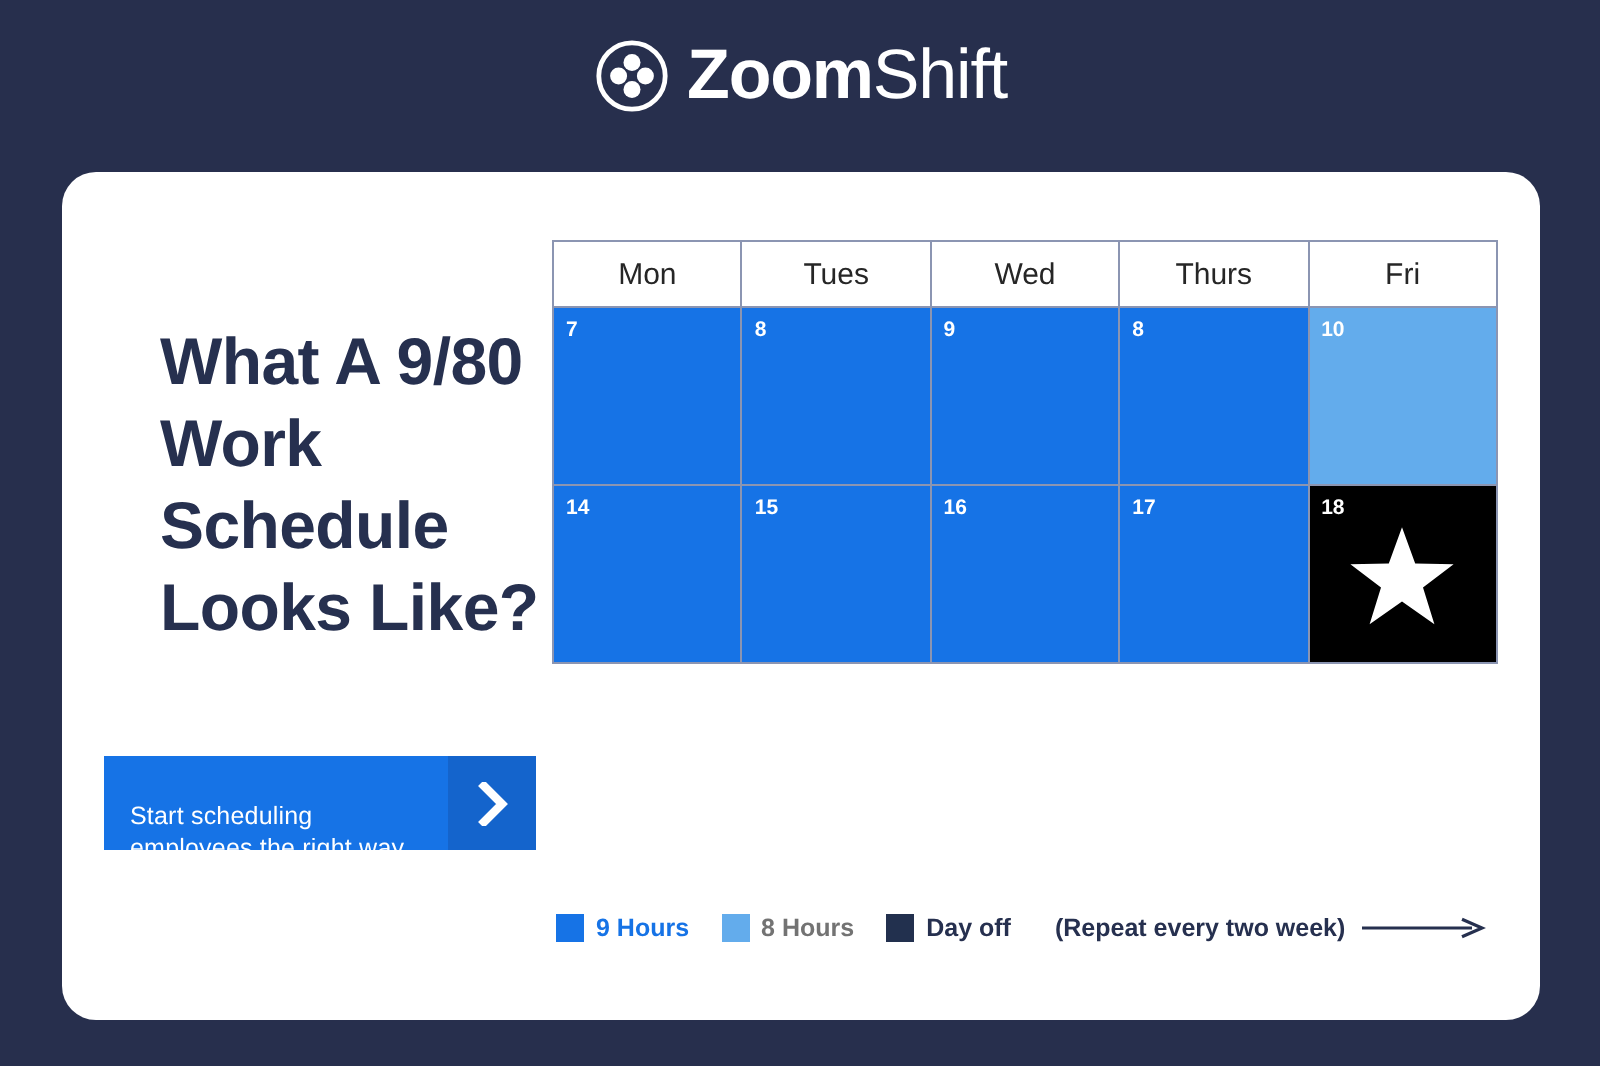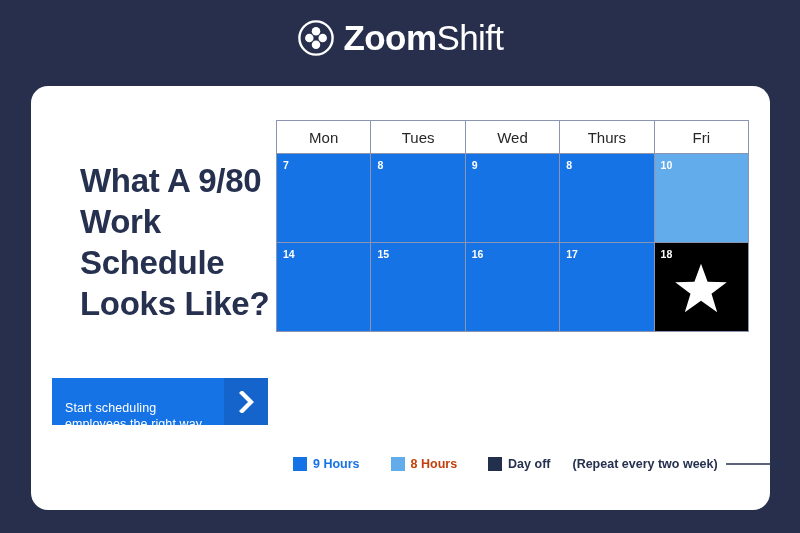--- a/index.html
+++ b/index.html
@@ -183,33 +183,32 @@
     gap: 0;
     font-size: 12.5px;
     font-weight: bold;
   }
   .legend-item {
     display: flex;
     align-items: flex-end;
     gap: 6px;
     margin-right: 16px;
     white-space: nowrap;
-    margin-left: 15px;
   }
   .swatch {
     width: 14px;
     height: 14px;
     flex: 0 0 auto;
     display: block;
   }
   .sw-nine  { background: #1673E6; }
   .sw-eight { background: #63ACEC; }
   .sw-off   { background: #22304E; }
   .lb-nine  { color: #1673E6; }
-  .lb-eight { color: #c2410c; }
+  .lb-eight { color: #737373; }
   .lb-off   { color: #26304F; }
 
   .legend-note {
     display: flex;
     align-items: center;
     gap: 8px;
     color: #26304F;
     white-space: nowrap;
     margin-left: 6px;
   }

